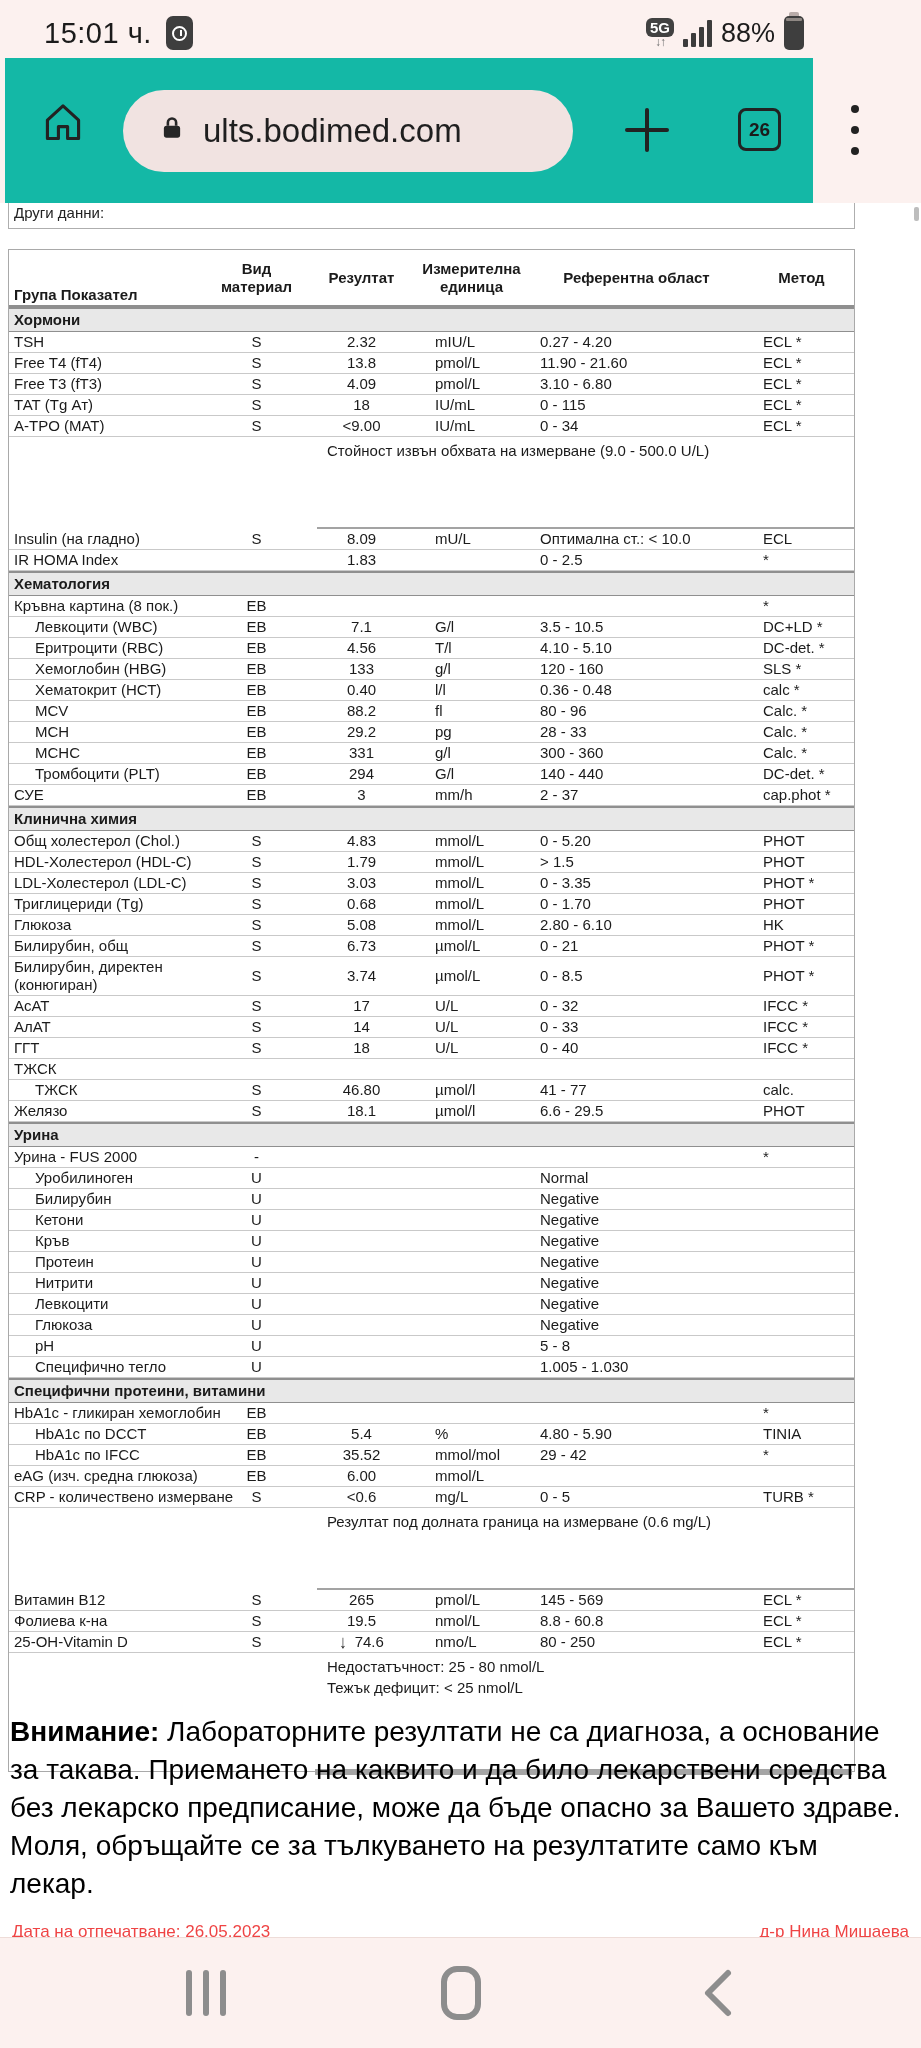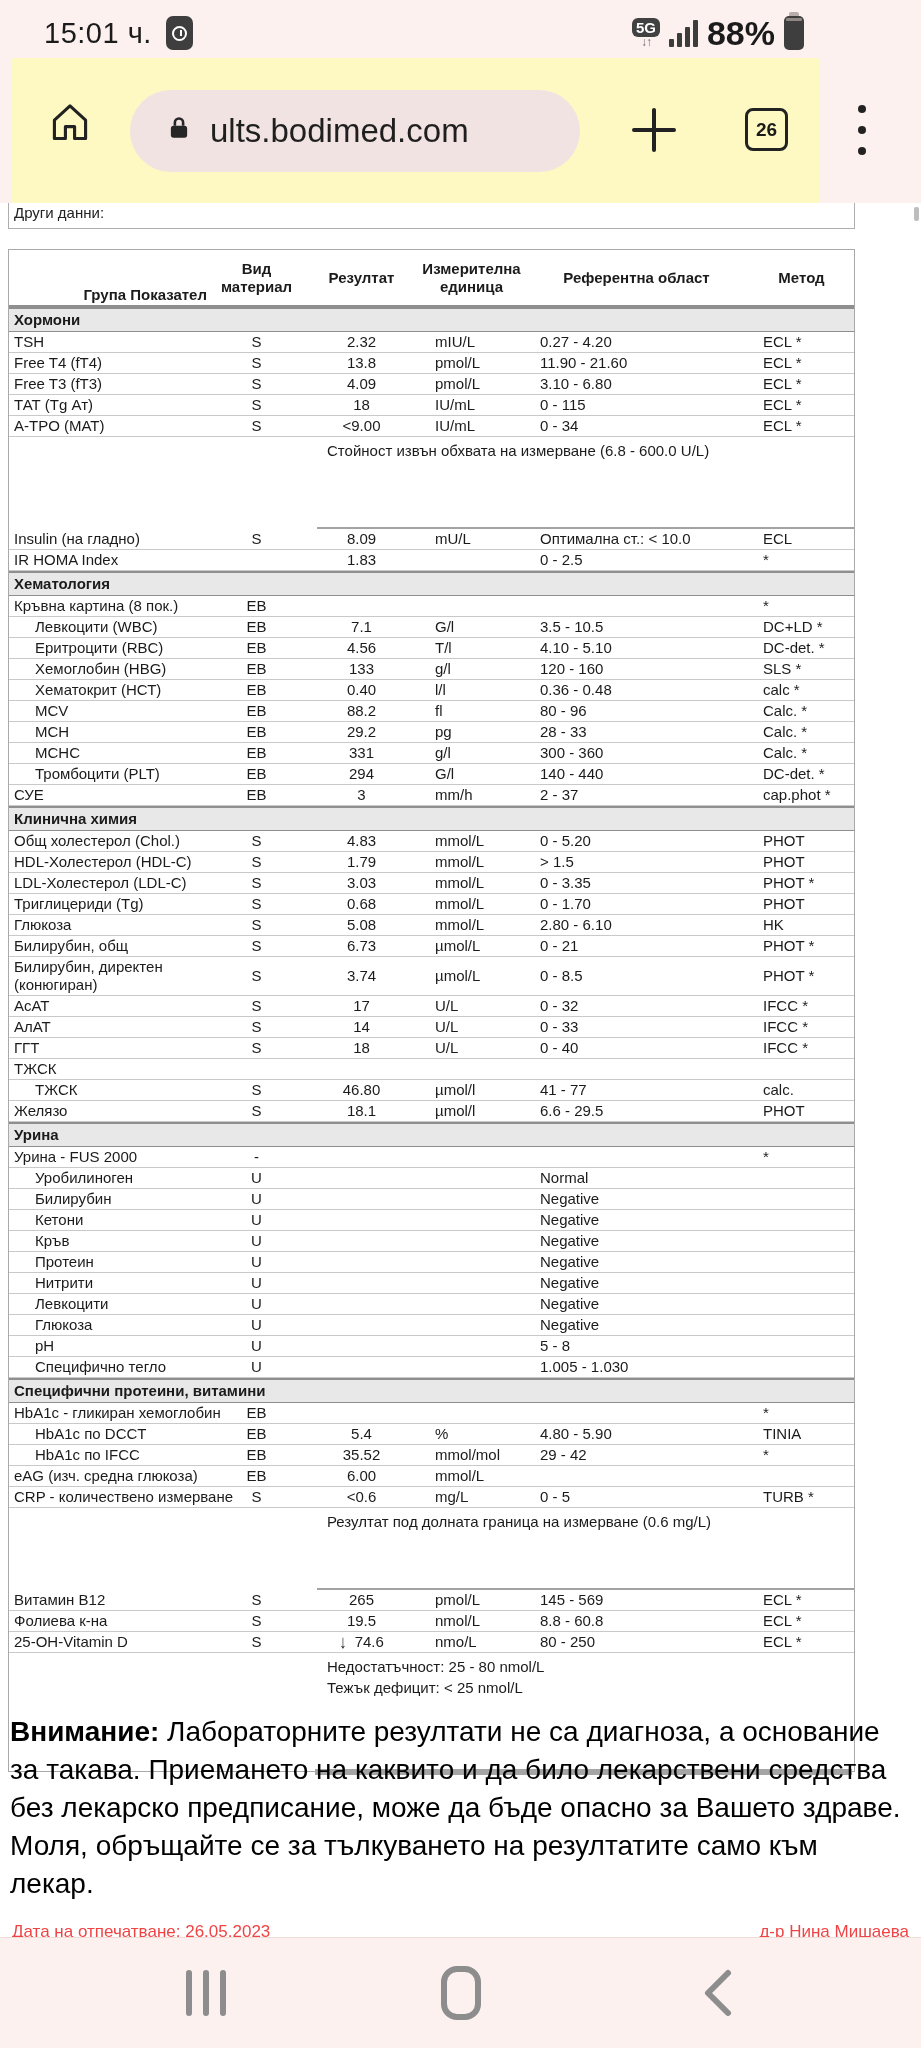--- a/index.html
+++ b/index.html
@@ -16,26 +16,26 @@
   .sb-time{font-size:29px;font-weight:500;letter-spacing:.5px;}
   .sb-appicon{width:27px;height:34px;background:#3e3e3e;border-radius:7px;display:flex;align-items:center;justify-content:center;}
   .sb-appicon .clock{width:15px;height:15px;border:2px solid #fff;border-radius:50%;position:relative;}
   .sb-appicon .clock:after{content:"";position:absolute;left:6px;top:2px;width:2px;height:6px;background:#fff;}
   .sb-right{display:flex;align-items:center;gap:9px;}
   .sb-5g{display:flex;flex-direction:column;align-items:center;line-height:1;}
   .sb-5g .badge{background:#414141;color:#fff;font-size:15px;font-weight:700;border-radius:6px;padding:2px 4px;}
   .sb-5g .arrows{font-size:12px;color:#6f6f6f;letter-spacing:-1px;margin-top:-1px;}
   .sb-signal{display:flex;align-items:flex-end;gap:3px;height:27px;}
   .sb-signal i{display:block;width:5px;background:#3c3c3c;border-radius:1px;}
-  .sb-batt-pct{font-size:34px;font-weight:700;}
+  .sb-batt-pct{font-size:27px;font-weight:400;}
   .sb-batt{width:20px;height:34px;border-radius:5px;background:#3e3e3e;position:relative;}
   .sb-batt:before{content:"";position:absolute;top:-4px;left:5px;width:10px;height:4px;background:#b9aca9;border-radius:2px 2px 0 0;}
   .sb-batt:after{content:"";position:absolute;top:2px;left:2px;right:2px;height:3px;background:#8f8884;border-radius:1px;}
   
-  .browser-bar{position:absolute;top:58px;left:12px;width:808px;height:145px;background:#fef9c3;}
+  .browser-bar{position:absolute;top:58px;left:5px;width:808px;height:145px;background:#14b8a6;}
   .bb-home{position:absolute;left:36px;top:42px;width:44px;height:44px;}
   .bb-pill{position:absolute;left:118px;top:32px;width:450px;height:82px;background:#f1e3e1;border-radius:41px;
     display:flex;align-items:center;padding-left:36px;gap:18px;overflow:hidden;}
   .bb-url{font-size:33px;color:#1f1f1f;white-space:nowrap;}
   .bb-plus{position:absolute;left:618px;top:48px;width:48px;height:48px;}
   .bb-plus:before{content:"";position:absolute;left:22px;top:2px;width:4px;height:44px;background:#222;border-radius:2px;}
   .bb-plus:after{content:"";position:absolute;left:2px;top:22px;width:44px;height:4px;background:#222;border-radius:2px;}
   .bb-tabs{position:absolute;left:733px;top:50px;width:43px;height:43px;border:3px solid #222;border-radius:8px;
     display:flex;align-items:center;justify-content:center;font-size:19px;font-weight:700;}
   .bb-kebab{position:absolute;left:845px;top:47px;width:10px;height:50px;display:flex;flex-direction:column;justify-content:space-between;align-items:center;}
@@ -46,21 +46,21 @@
   .other-box{position:absolute;left:8px;top:0;width:847px;height:26px;
     border-left:1px solid #aeaeae;border-right:1px solid #aeaeae;border-bottom:1px solid #aeaeae;
     font-size:15px;padding:1px 0 0 5px;color:#222;}
   
   .rtable{position:absolute;left:8px;top:46px;width:847px;border:1px solid #a9a9a9;background:#fff;}
   .row{display:grid;grid-template-columns:200px 95px 115px 105px 225px 1fr;align-items:center;
     border-bottom:1px solid #c9c9c9;min-height:20px;font-size:15px;line-height:18px;}
   .row:last-child{border-bottom:none;}
   .hdr{min-height:44px;font-weight:700;border-bottom:2px solid #8f8f8f;align-items:center;}
   .hdr .c{text-align:center;}
-  .hdr .c1{text-align:right;margin-top:35px;}
+  .hdr .c1{text-align:left;margin-top:35px;}
   .c{padding:1px 2px;}
   .c1{padding-left:5px;white-space:nowrap;overflow:visible;}
   .c1.ind{padding-left:26px;}
   .c1.wrap{white-space:normal;}
   .c2{text-align:center;}
   .c3{text-align:center;}
   .c4{padding-left:16px;}
   .c5{padding-left:16px;}
   .c6{padding-left:14px;white-space:nowrap;}
   .section{display:block;background:#e8e8e8;border-top:2px solid #8f8f8f;border-bottom:1px solid #8f8f8f;
@@ -197,21 +197,21 @@
         </div>
         <div class="row">
           <div class="c c1">A-TPO (МАТ)</div>
           <div class="c c2">S</div>
           <div class="c c3">&lt;9.00</div>
           <div class="c c4">IU/mL</div>
           <div class="c c5">0 - 34</div>
           <div class="c c6">ECL *</div>
         </div>
         <div class="row noterow">
-          <div class="note-inner note-h1 sep">Стойност извън обхвата на измерване (6.8 - 600.0 U/L)</div>
+          <div class="note-inner note-h1 sep">Стойност извън обхвата на измерване (9.0 - 500.0 U/L)</div>
         </div>
         <div class="row">
           <div class="c c1">Insulin (на гладно)</div>
           <div class="c c2">S</div>
           <div class="c c3">8.09</div>
           <div class="c c4">mU/L</div>
           <div class="c c5">Оптимална ст.: &lt; 10.0</div>
           <div class="c c6">ECL</div>
         </div>
         <div class="row">

